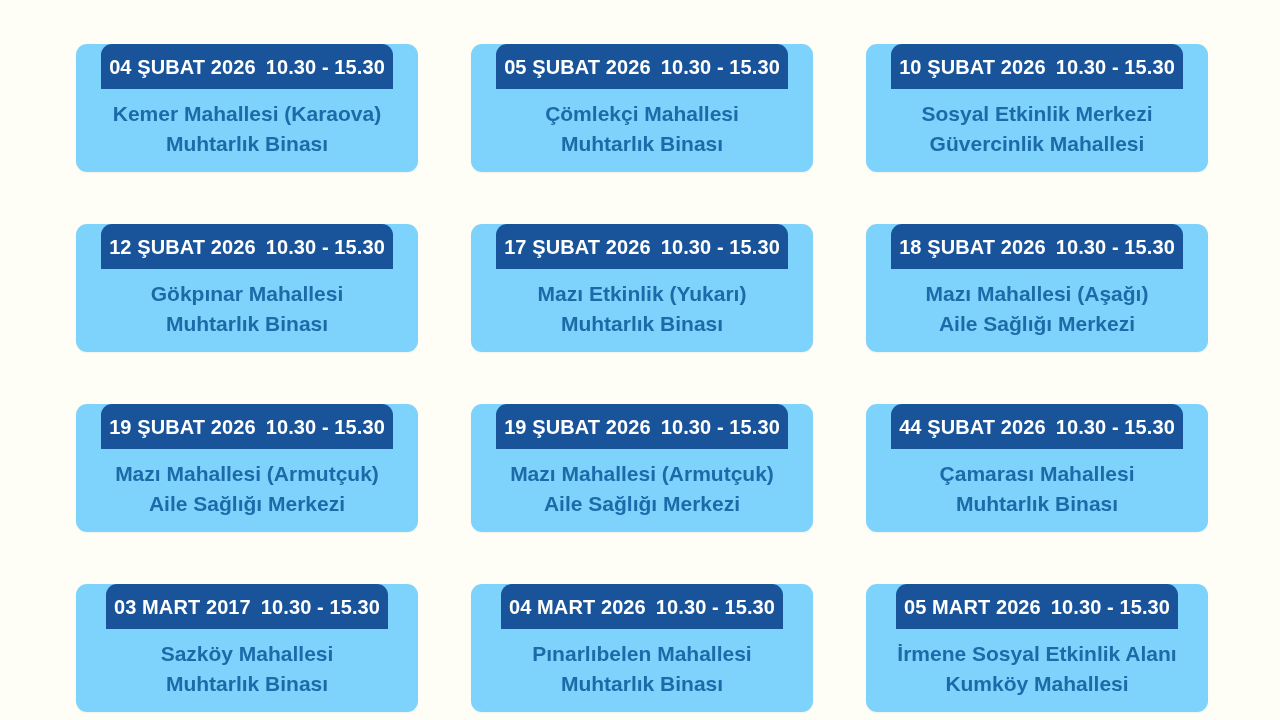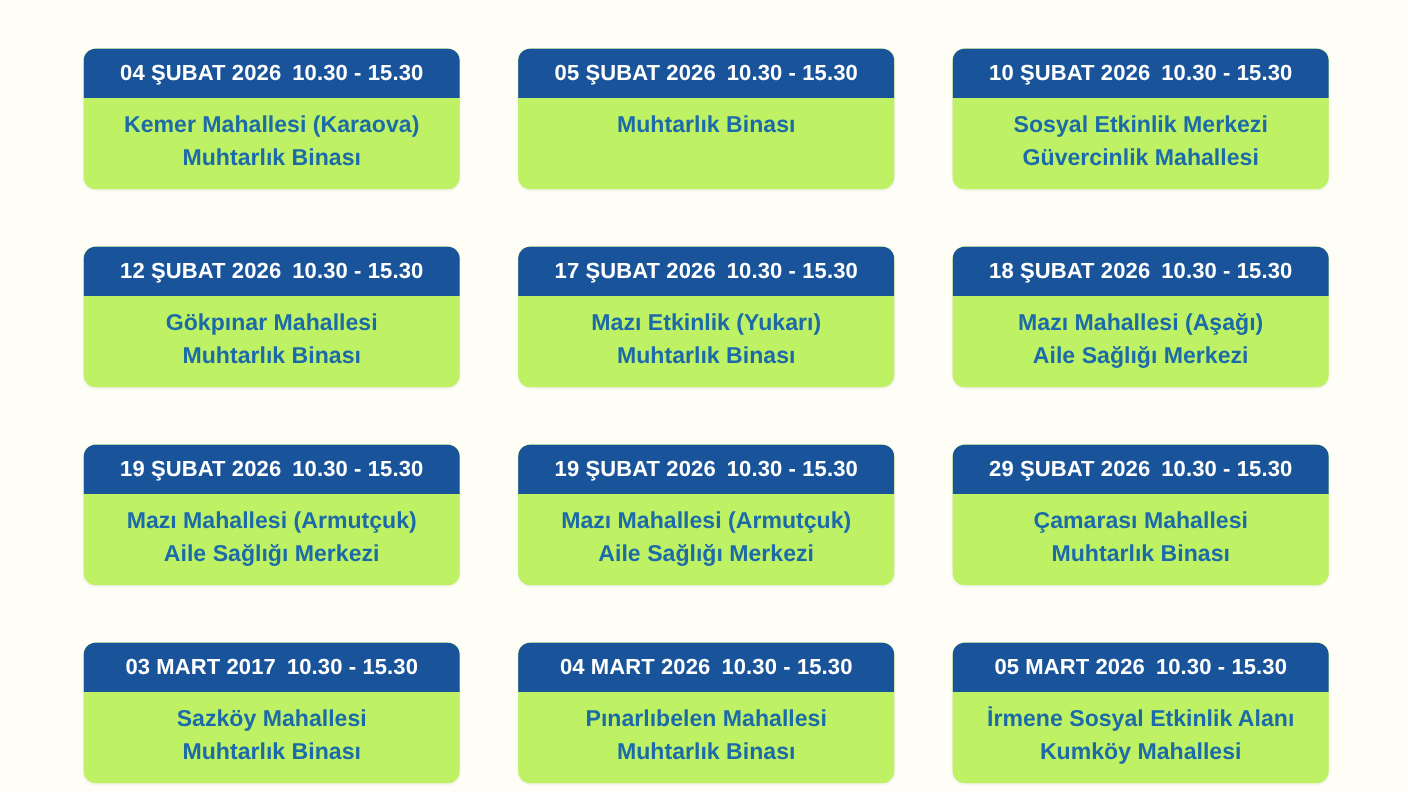--- a/index.html
+++ b/index.html
@@ -25,25 +25,26 @@
     grid-template-rows: repeat(4, 128px);
     column-gap: 53px;
     row-gap: 52px;
     align-content: start;
     justify-content: start;
   }
 
   .event-card {
     width: 342px;
     border-radius: 11px;
-    background: #bef264;
+    background: #7dd3fc;
     overflow: hidden;
     display: flex;
     flex-direction: column;
     box-shadow: 0 1px 2px rgba(0, 0, 0, 0.05);
+    align-items: center;
   }
 
   .card-header {
     height: 45px;
     flex: 0 0 45px;
     background: #19549A;
     border-radius: 11px 11px 0 0;
     display: flex;
     align-items: center;
     justify-content: center;
@@ -96,20 +97,21 @@
       <div class="venue-line">Muhtarlık Binası</div>
     </div>
   </div>
 
   <div class="event-card">
     <div class="card-header">
       <span class="card-date">05 ŞUBAT 2026</span>
       <span class="card-time">10.30 - 15.30</span>
     </div>
     <div class="card-body">
+      <div class="venue-line">Çömlekçi Mahallesi</div>
       <div class="venue-line">Muhtarlık Binası</div>
     </div>
   </div>
 
   <div class="event-card">
     <div class="card-header">
       <span class="card-date">10 ŞUBAT 2026</span>
       <span class="card-time">10.30 - 15.30</span>
     </div>
     <div class="card-body">
@@ -168,21 +170,21 @@
       <span class="card-time">10.30 - 15.30</span>
     </div>
     <div class="card-body">
       <div class="venue-line">Mazı Mahallesi (Armutçuk)</div>
       <div class="venue-line">Aile Sağlığı Merkezi</div>
     </div>
   </div>
 
   <div class="event-card">
     <div class="card-header">
-      <span class="card-date">29 ŞUBAT 2026</span>
+      <span class="card-date">44 ŞUBAT 2026</span>
       <span class="card-time">10.30 - 15.30</span>
     </div>
     <div class="card-body">
       <div class="venue-line">Çamarası Mahallesi</div>
       <div class="venue-line">Muhtarlık Binası</div>
     </div>
   </div>
 
   <div class="event-card">
     <div class="card-header">

